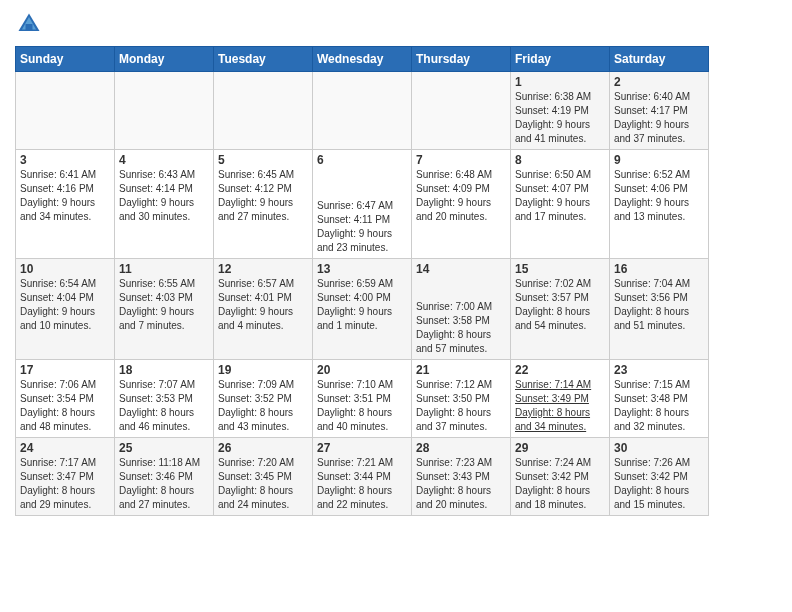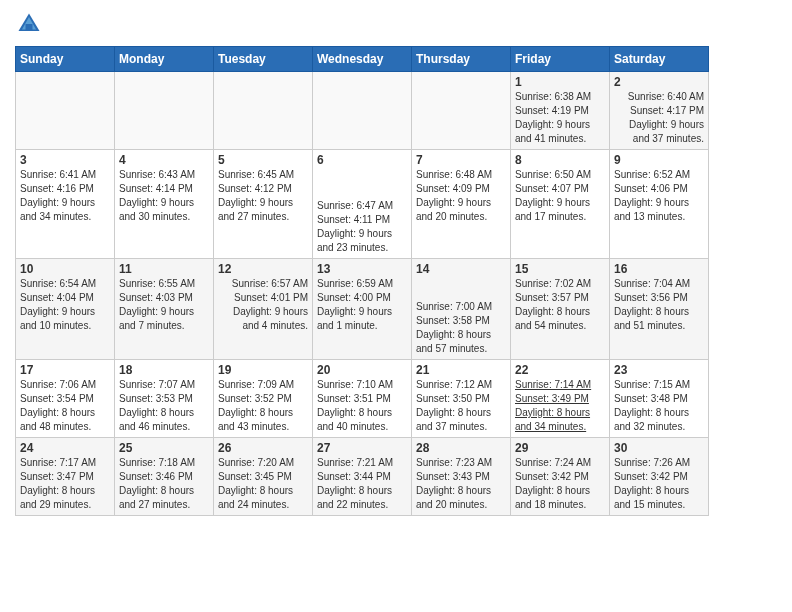--- a/index.html
+++ b/index.html
@@ -136,21 +136,21 @@
           <td class="empty-cell"></td>
           <td>
             <span class="day-number">1</span>
             <div class="day-info" style="white-space: pre-line;">Sunrise: 6:38 AM
 Sunset: 4:19 PM
 Daylight: 9 hours
 and 41 minutes.</div>
           </td>
           <td>
             <span class="day-number">2</span>
-            <div class="day-info" style="white-space: pre-line; text-align: right;">Sunrise: 6:40 AM
+            <div class="day-info" style="white-space: pre-line;">Sunrise: 6:40 AM
 Sunset: 4:17 PM
 Daylight: 9 hours
 and 37 minutes.</div>
           </td>
         </tr>
         <tr>
           <td>
             <span class="day-number">3</span>
             <div class="day-info" style="white-space: pre-line;">Sunrise: 6:41 AM
 Sunset: 4:16 PM
@@ -210,21 +210,21 @@
           </td>
           <td>
             <span class="day-number">11</span>
             <div class="day-info" style="white-space: pre-line;">Sunrise: 6:55 AM
 Sunset: 4:03 PM
 Daylight: 9 hours
 and 7 minutes.</div>
           </td>
           <td>
             <span class="day-number">12</span>
-            <div class="day-info" style="white-space: pre-line; text-align: right;">Sunrise: 6:57 AM
+            <div class="day-info" style="white-space: pre-line;">Sunrise: 6:57 AM
 Sunset: 4:01 PM
 Daylight: 9 hours
 and 4 minutes.</div>
           </td>
           <td>
             <span class="day-number">13</span>
             <div class="day-info" style="white-space: pre-line;">Sunrise: 6:59 AM
 Sunset: 4:00 PM
 Daylight: 9 hours
 and 1 minute.</div>
@@ -305,21 +305,21 @@
         <tr>
           <td>
             <span class="day-number">24</span>
             <div class="day-info" style="white-space: pre-line;">Sunrise: 7:17 AM
 Sunset: 3:47 PM
 Daylight: 8 hours
 and 29 minutes.</div>
           </td>
           <td>
             <span class="day-number">25</span>
-            <div class="day-info" style="white-space: pre-line;">Sunrise: 7:18 AM
+            <div class="day-info" style="white-space: pre-line;">Sunrise: 11:18 AM
 Sunset: 3:46 PM
 Daylight: 8 hours
 and 27 minutes.</div>
           </td>
           <td>
             <span class="day-number">26</span>
             <div class="day-info" style="white-space: pre-line;">Sunrise: 7:20 AM
 Sunset: 3:45 PM
 Daylight: 8 hours
 and 24 minutes.</div>

